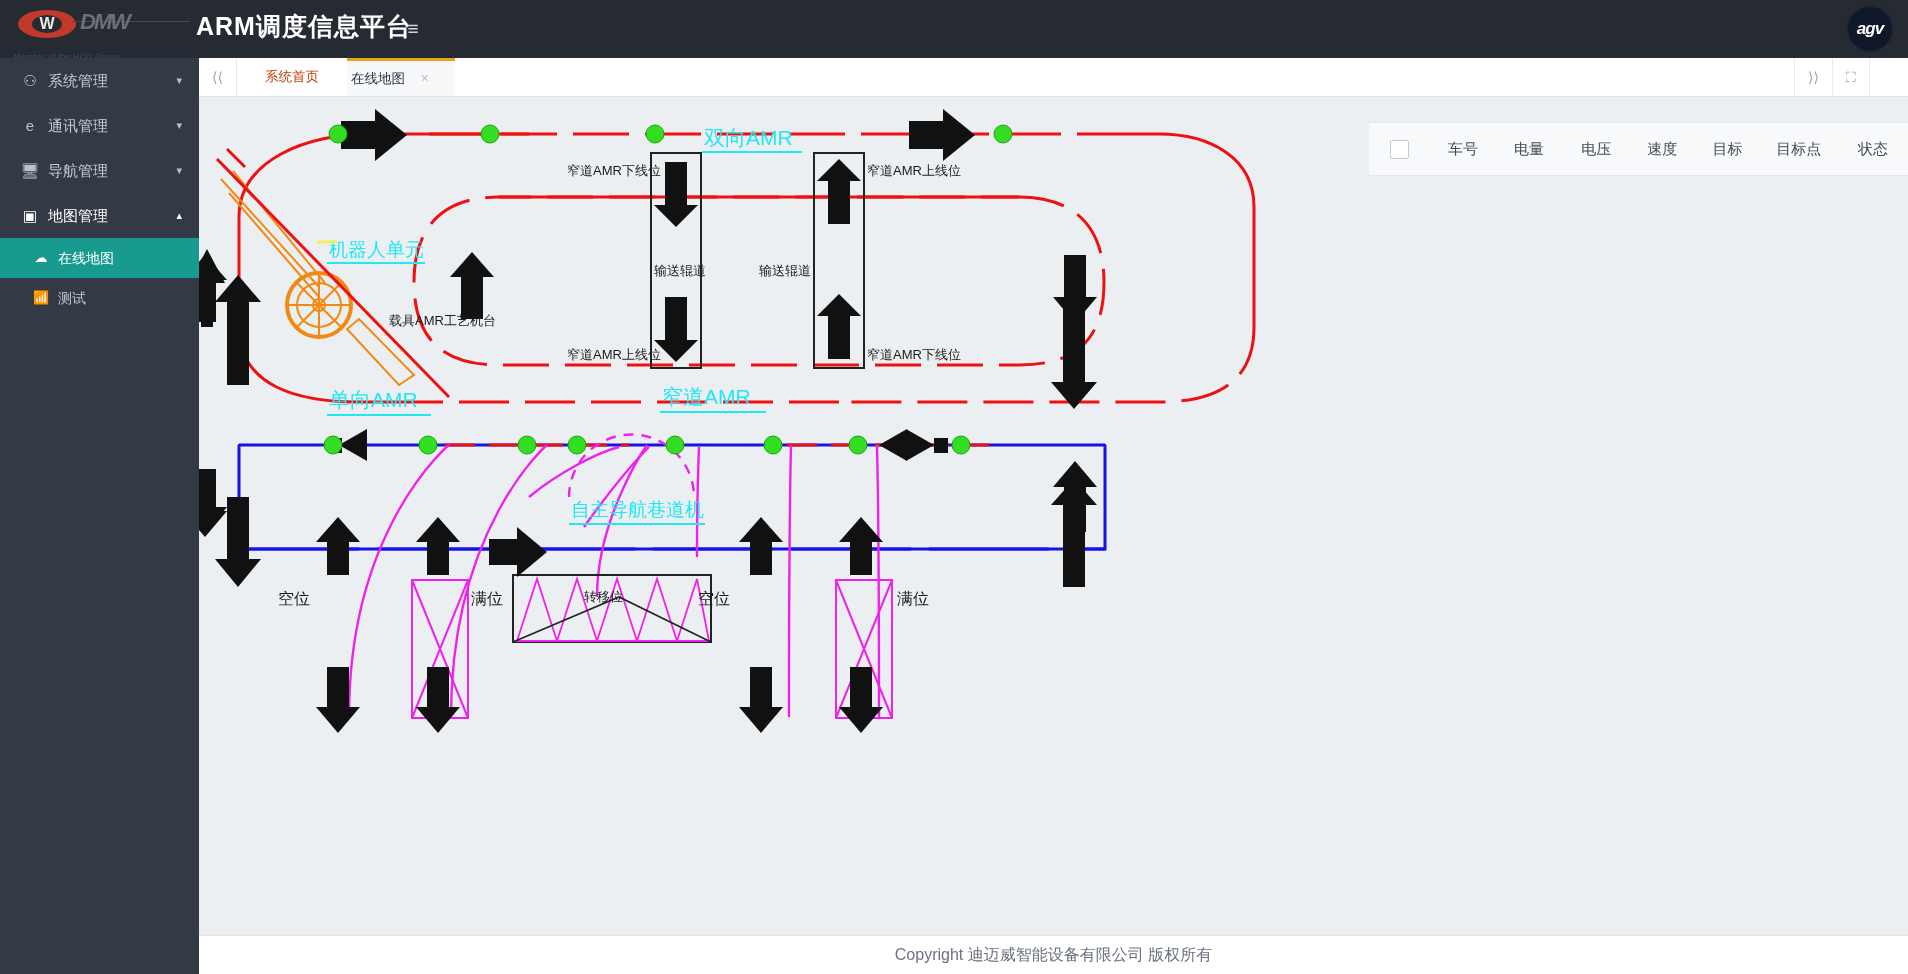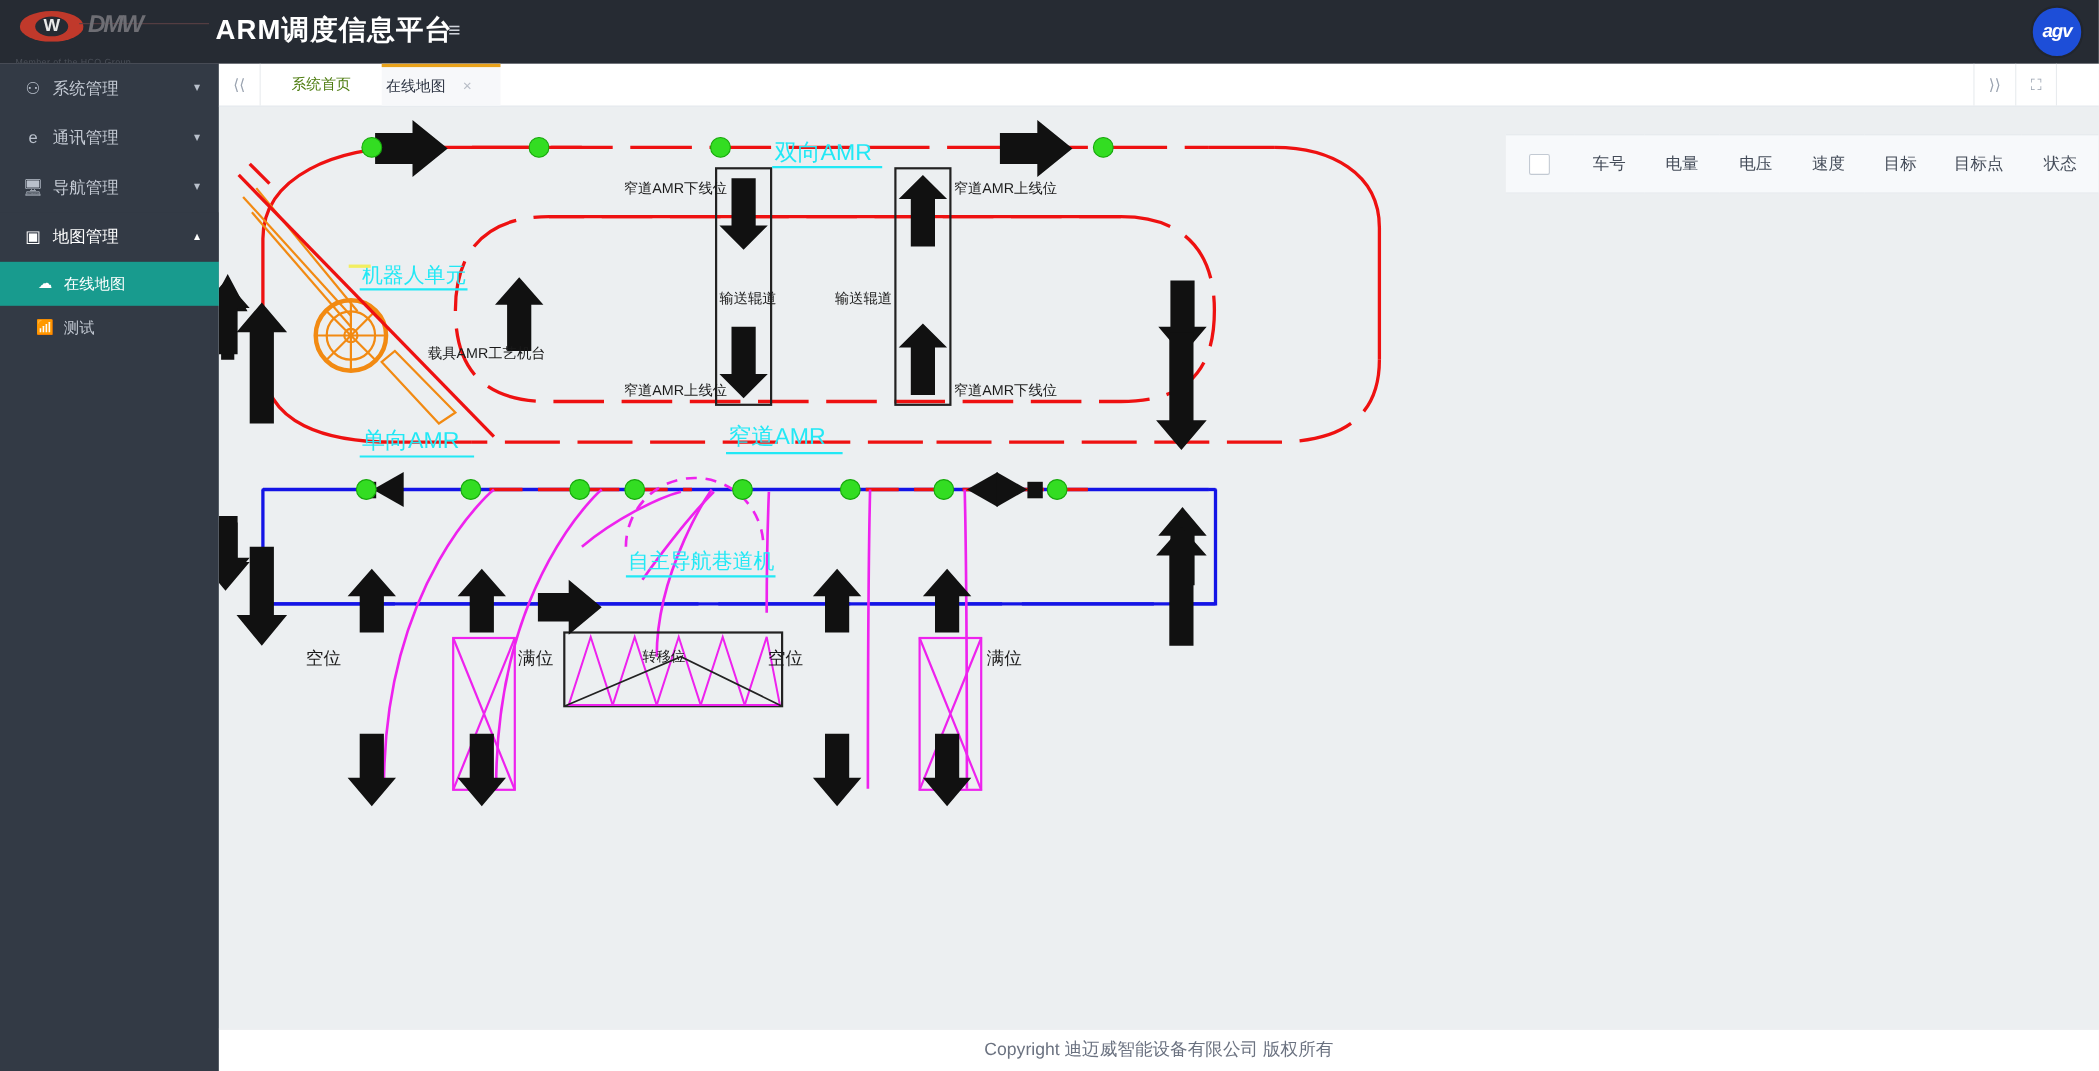--- a/index.html
+++ b/index.html
@@ -24,21 +24,21 @@
      color:#6e6e74;font-size:22px;font-weight:bold;font-style:italic;letter-spacing:-2px;
      text-align:left;line-height:24px;overflow:hidden;white-space:nowrap;}
   .logo-sub{position:absolute;left:4px;top:48px;width:170px;color:#4a4f58;font-size:8px;
      letter-spacing:.4px;white-space:nowrap;}
   .logo-line{position:absolute;left:62px;top:17px;width:118px;height:1px;background:#5a4044;}
   .app-title{position:absolute;left:196px;top:10px;color:#fff;font-size:25px;font-weight:bold;
      letter-spacing:1px;white-space:nowrap;}
   .collapse-btn{position:absolute;left:400px;top:16px;width:26px;height:26px;color:#cfd3da;
      font-size:19px;line-height:26px;text-align:center;cursor:pointer;}
   .avatar{position:absolute;right:14px;top:5px;width:48px;height:48px;border-radius:50%;
-     background:#1d4ed8;border:2px solid #22262d;box-sizing:border-box;}
+     background:#0f172a;border:2px solid #22262d;box-sizing:border-box;}
   .avatar span{display:block;width:100%;height:100%;line-height:44px;text-align:center;
      color:#fff;font-size:17px;font-weight:bold;font-style:italic;letter-spacing:-1px;}
 
   
   .sidebar{position:absolute;left:0;top:58px;width:199px;height:916px;background:#333a45;}
   .menu-item{position:relative;height:45px;line-height:45px;color:#c3c9d3;font-size:15px;
      cursor:pointer;}
   .menu-item .mi-icon{position:absolute;left:18px;top:0;width:24px;height:45px;line-height:45px;
      text-align:center;font-size:15px;color:#b9c0cb;}
   .menu-item .mi-label{position:absolute;left:48px;top:0;white-space:nowrap;}
@@ -53,21 +53,21 @@
   .sub-item .si-label{position:absolute;left:58px;top:0;white-space:nowrap;}
 
   
   .tabbar{position:absolute;left:199px;top:58px;width:1709px;height:39px;background:#fff;
      border-bottom:1px solid #dfe3e8;box-sizing:border-box;}
   .tab-nav{position:absolute;top:0;width:38px;height:38px;line-height:38px;text-align:center;
      color:#9aa3b0;font-size:14px;cursor:pointer;border-right:1px solid #e8ebee;box-sizing:border-box;}
   .tab-nav.left{left:0;}
   .tab-nav.right{right:76px;border-right:none;border-left:1px solid #e8ebee;}
   .tab-nav.expand{right:38px;border-left:1px solid #e8ebee;}
-  .tab{position:absolute;top:0;height:38px;line-height:38px;font-size:13.5px;color:#4d7c0f;
+  .tab{position:absolute;top:0;height:38px;line-height:38px;font-size:13.5px;color:#c2410c;
      cursor:pointer;white-space:nowrap;box-sizing:border-box;}
   .tab.active{color:#2c3342;background:#f7f8fa;border-top:3px solid #e9a21a;line-height:35px;}
   .tab .close{margin-left:12px;color:#b9bec7;font-size:14px;}
 
   
   .content{position:absolute;left:199px;top:97px;width:1709px;height:838px;background:#eceff1;
      overflow:hidden;}
   .map-canvas{position:absolute;left:0;top:0;width:1180px;height:838px;}
   .table-panel{position:absolute;left:1170px;top:25px;width:539px;height:60px;}
   .tbl{width:100%;border-collapse:collapse;background:#f7f9fb;}

